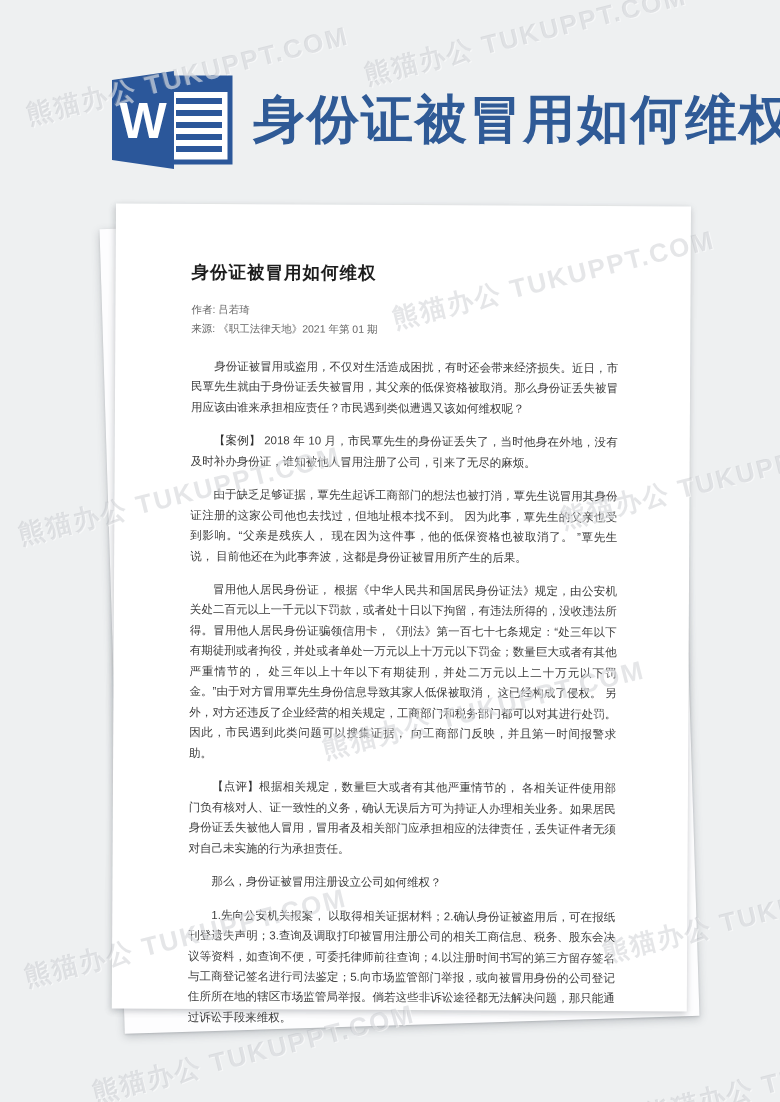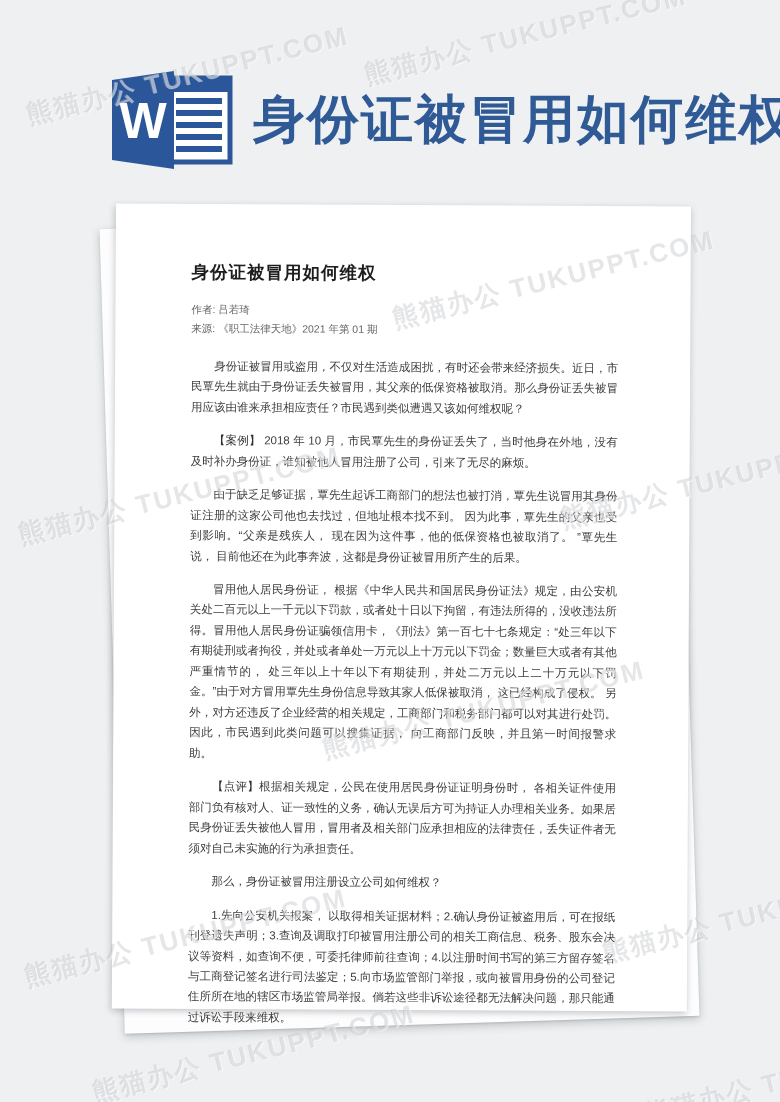--- a/index.html
+++ b/index.html
@@ -85,21 +85,21 @@
       </div>
 
       <p class="para"><b></b><span>身份证被冒用或盗用，不仅对生活造成困扰，有时还会带来经济损失。近日，市民覃先生就由于身份证丢失被冒用，其父亲的低保资格被取消。那么身份证丢失被冒用应该由谁来承担相应责任？市民遇到类似遭遇又该如何维权呢？</span></p>
 
       <p class="para"><b>【案例】</b> <span>2018 年 10 月，市民覃先生的身份证丢失了，当时他身在外地，没有及时补办身份证，谁知被他人冒用注册了公司，引来了无尽的麻烦。</span></p>
 
       <p class="para"><b></b><span>由于缺乏足够证据，覃先生起诉工商部门的想法也被打消，覃先生说冒用其身份证注册的这家公司他也去找过，但地址根本找不到。 因为此事，覃先生的父亲也受到影响。“父亲是残疾人， 现在因为这件事，他的低保资格也被取消了。 ”覃先生说， 目前他还在为此事奔波，这都是身份证被冒用所产生的后果。</span></p>
 
       <p class="para"><b></b><span>冒用他人居民身份证， 根据《中华人民共和国居民身份证法》规定，由公安机关处二百元以上一千元以下罚款，或者处十日以下拘留，有违法所得的，没收违法所得。冒用他人居民身份证骗领信用卡，《刑法》第一百七十七条规定：“处三年以下有期徒刑或者拘役，并处或者单处一万元以上十万元以下罚金；数量巨大或者有其他严重情节的， 处三年以上十年以下有期徒刑，并处二万元以上二十万元以下罚金。”由于对方冒用覃先生身份信息导致其家人低保被取消， 这已经构成了侵权。 另外，对方还违反了企业经营的相关规定，工商部门和税务部门都可以对其进行处罚。因此，市民遇到此类问题可以搜集证据， 向工商部门反映，并且第一时间报警求助。</span></p>
 
-      <p class="para"><b>【点评】</b><span>根据相关规定，公民在使用居民身份证证明身份时， 各相关证件使用部门负有核对人、证一致性的义务，确认无误后方可为持证人办理相关业务。如果居民身份证丢失被他人冒用，冒用者及相关部门应承担相应的法律责任，丢失证件者无须对自己未实施的行为承担责任。</span></p>
+      <p class="para"><b>【点评】</b><span>根据相关规定，数量巨大或者有其他严重情节的， 各相关证件使用部门负有核对人、证一致性的义务，确认无误后方可为持证人办理相关业务。如果居民身份证丢失被他人冒用，冒用者及相关部门应承担相应的法律责任，丢失证件者无须对自己未实施的行为承担责任。</span></p>
 
       <p class="para"><b></b><span>那么，身份证被冒用注册设立公司如何维权？</span></p>
 
       <p class="para"><b></b><span>1.先向公安机关报案， 以取得相关证据材料；2.确认身份证被盗用后，可在报纸刊登遗失声明；3.查询及调取打印被冒用注册公司的相关工商信息、税务、股东会决议等资料，如查询不便，可委托律师前往查询；4.以注册时间书写的第三方留存签名与工商登记签名进行司法鉴定；5.向市场监管部门举报，或向被冒用身份的公司登记住所所在地的辖区市场监管局举报。倘若这些非诉讼途径都无法解决问题，那只能通过诉讼手段来维权。</span></p>
     </div>
   </div>
 
   <div class="wm-layer">
     <span class="wm">熊猫办公 TUKUPPT.COM</span>
     <span class="wm">熊猫办公 TUKUPPT.COM</span>

